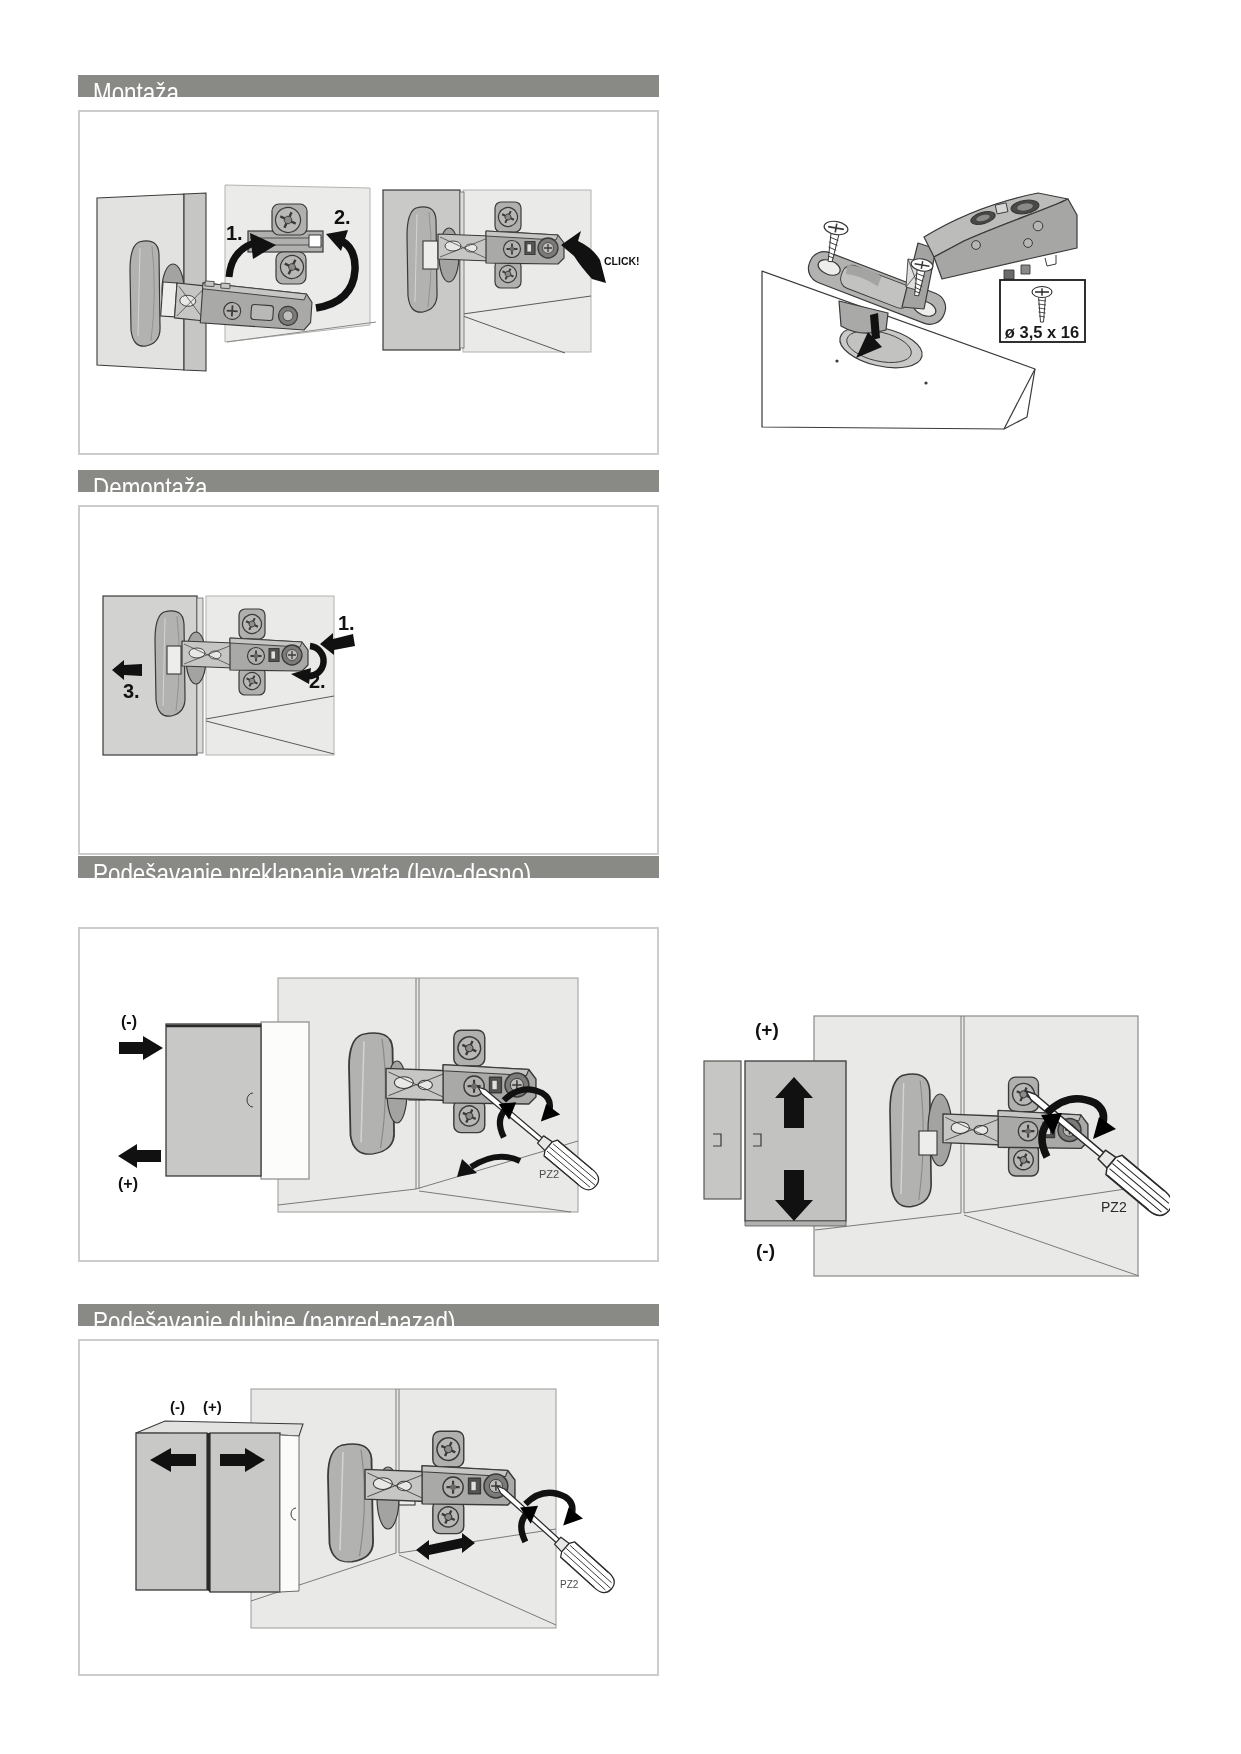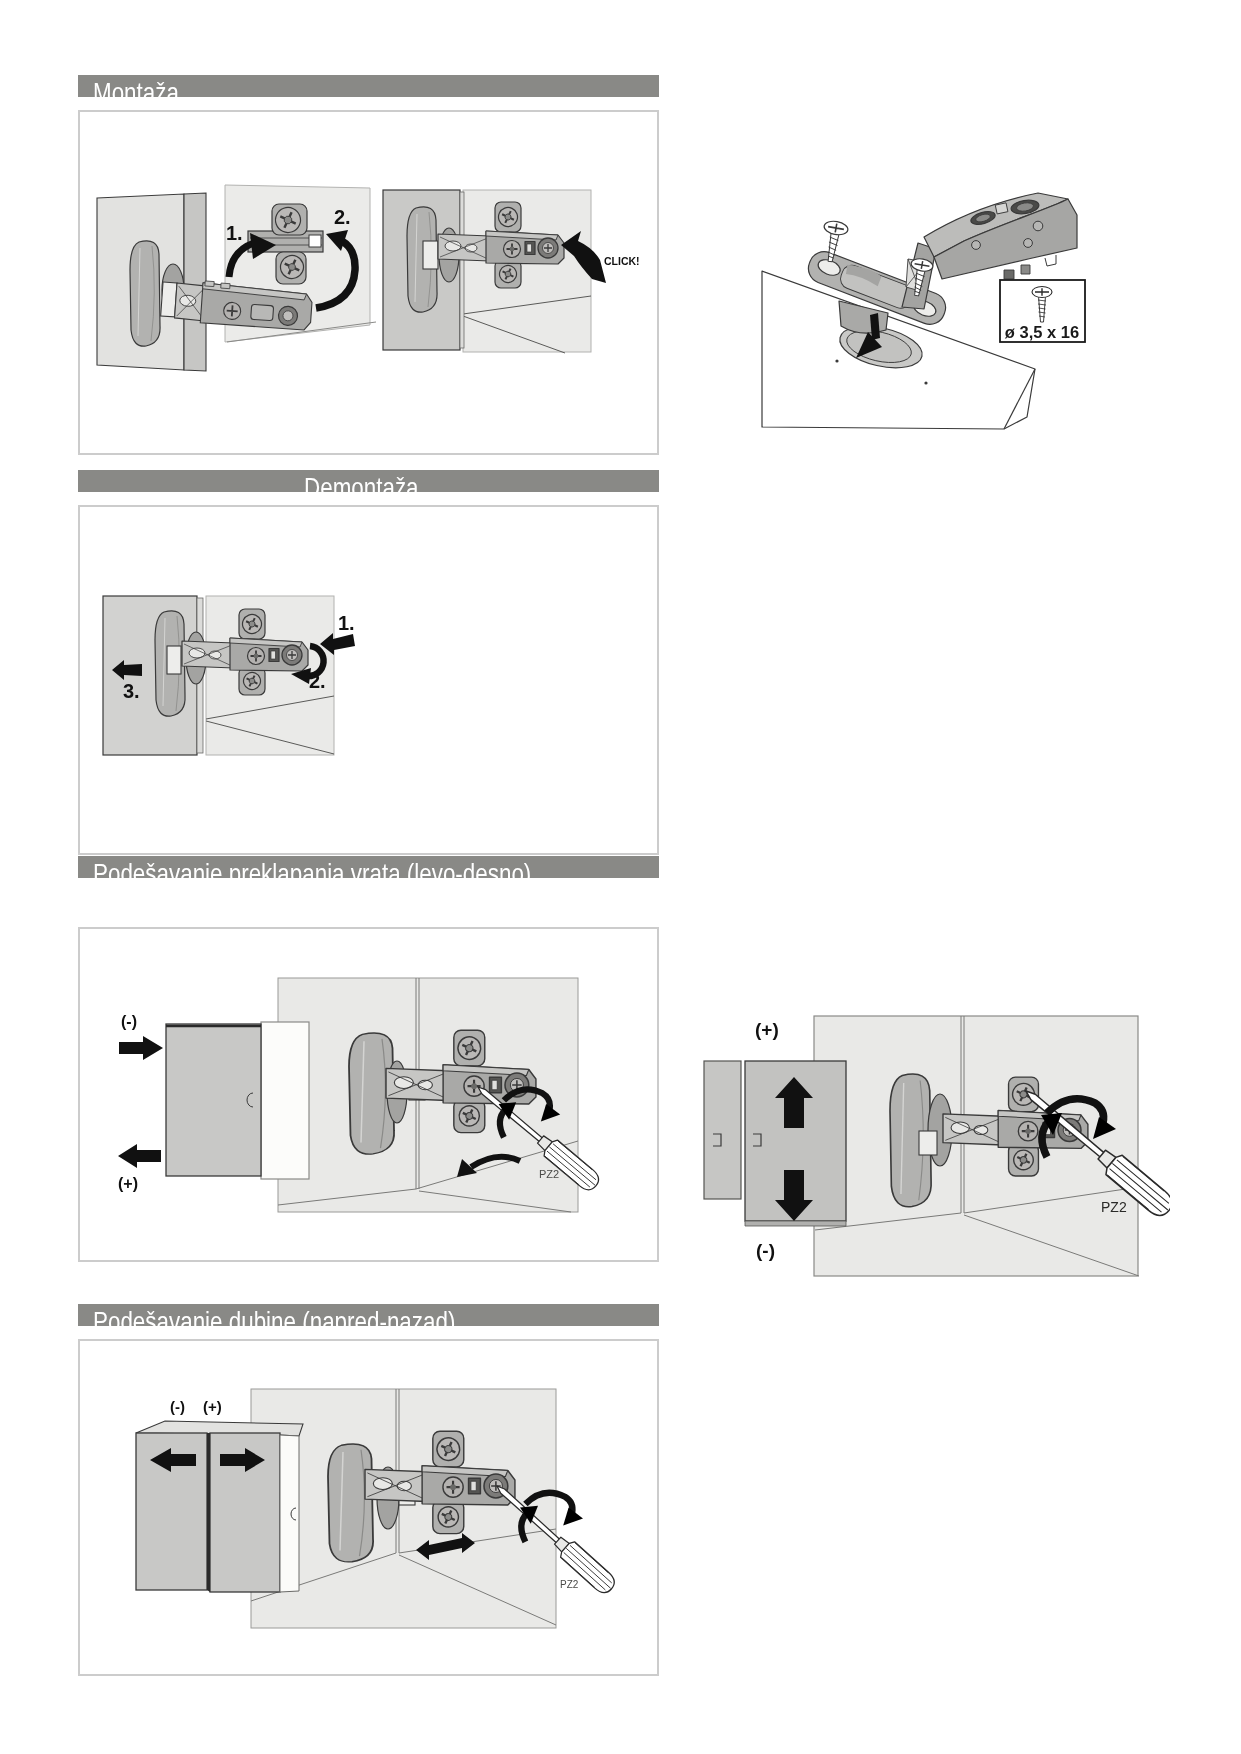--- a/index.html
+++ b/index.html
@@ -69,21 +69,21 @@
         <path d="M28,-28 A30,30 0 0 1 40,10" fill="none" stroke="#111" stroke-width="7"></path>
         <polygon points="44,24 31,2 52,6" fill="#111"></polygon>
         <path d="M-8,40 A30,30 0 0 1 -22,4" fill="none" stroke="#111" stroke-width="7"></path>
         <polygon points="-26,-10 -10,9 -33,9" fill="#111"></polygon>
       </g>
     </defs>
   </svg>
   <div class="bar" style="top:75px;"><span>Montaža</span></div>
   <div class="panel" style="top:110px;height:345px;"></div>
 
-  <div class="bar" style="top:470px;text-align:center;"><span>Demontaža</span></div>
+  <div class="bar" style="top:470px;"><span>Demontaža</span></div>
   <div class="panel" style="top:505px;height:350px;"></div>
 
   <div class="bar" style="top:856px;"><span>Podešavanje preklapanja vrata (levo-desno)</span></div>
   <div class="panel" style="top:927px;height:335px;"></div>
 
   <div class="bar" style="top:1304px;"><span>Podešavanje dubine (napred-nazad)</span></div>
   <div class="panel" style="top:1339px;height:337px;"></div>
 
   <svg class="ill" style="left:90px;top:175px;" width="300" height="210" viewBox="0 0 300 210">
 

